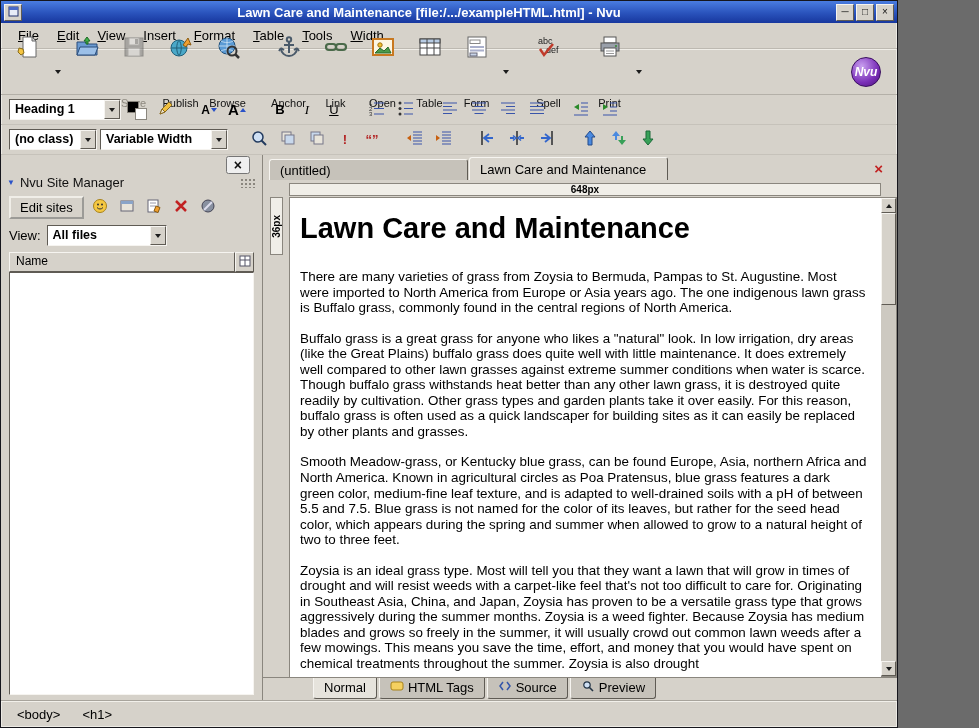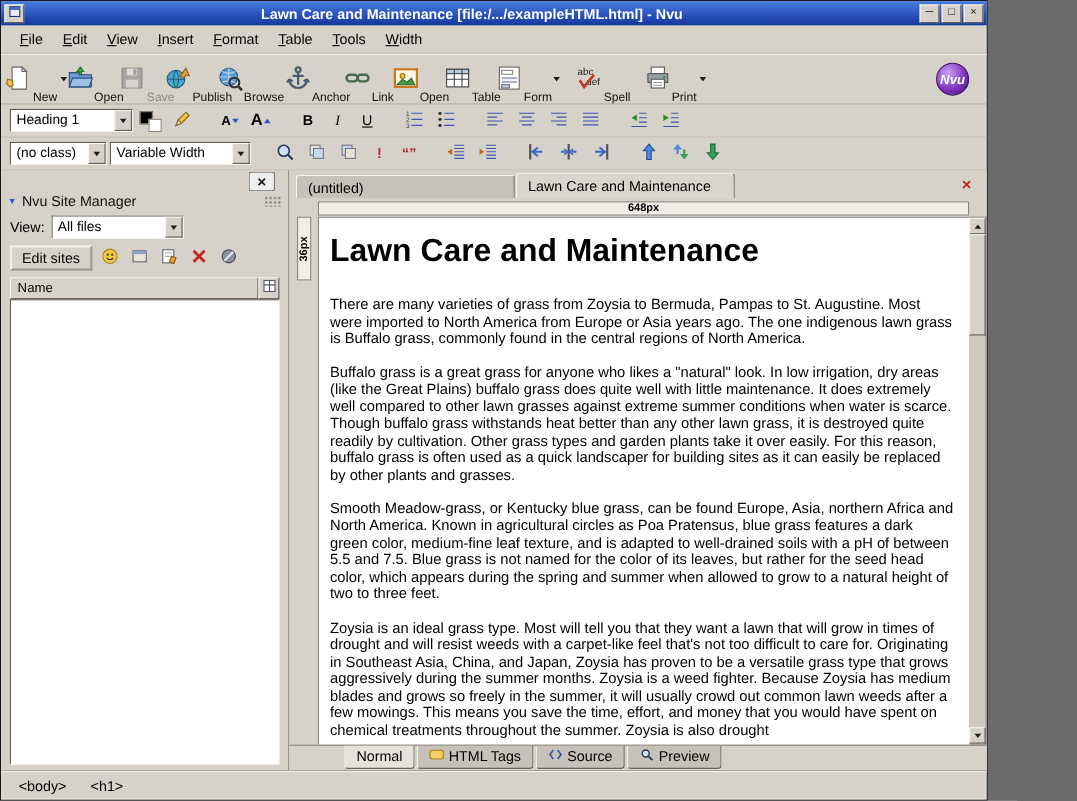--- a/index.html
+++ b/index.html
@@ -14,33 +14,33 @@
     display:flex;align-items:center;justify-content:center;font-size:10px;line-height:1;color:#111;}
   .tb-title{flex:1;text-align:center;color:#fff;font-weight:bold;font-size:13px;white-space:nowrap;overflow:hidden;}
 
   
   .menubar{height:26px;flex:none;display:flex;align-items:center;padding:0 8px;border-bottom:1px solid #bdb9b1;}
   .menu-item{display:inline-block;padding:4px 9px;font-size:13px;color:#000;}
   .menu-item::first-letter{text-decoration:underline;}
 
   
   .toolbar{height:46px;flex:none;display:flex;align-items:center;padding:0 4px;border-top:1px solid #f0eee8;border-bottom:1px solid #b4b0a8;}
-  .tool{width:47px;height:44px;display:flex;flex-direction:row;align-items:center;justify-content:center;gap:1px;flex:none;background:none;border:1px solid transparent;padding:0;font-family:inherit;}
+  .tool{width:47px;height:44px;display:flex;flex-direction:column;align-items:center;justify-content:center;gap:1px;flex:none;background:none;border:1px solid transparent;padding:0;font-family:inherit;}
   .tlabel{font-size:11px;color:#111;line-height:1;margin-top:35px;}
   .tool.disabled svg{filter:grayscale(1);opacity:.5;}
   .tool.disabled .tlabel{color:#8d897f;}
   .tdrop{width:11px;height:44px;display:flex;align-items:center;justify-content:center;flex:none;background:none;border:none;padding:0;}
   .tsep{width:14px;flex:none;}
   .nvu-logo{margin-left:auto;margin-right:12px;width:30px;height:30px;border-radius:50%;flex:none;
     background:radial-gradient(circle at 35% 30%,#c9a0f0,#7a2fb8 60%,#4a1278);border:1px solid #3a0e60;
     display:flex;align-items:center;justify-content:center;color:#fff;font-weight:bold;font-style:italic;font-size:12px;}
 
   
   .fmtbar{height:30px;flex:none;display:flex;align-items:center;padding:0 8px;gap:3px;border-bottom:1px solid #c6c2ba;}
-  .combo{display:inline-flex;align-items:stretch;height:21px;border:1px solid;border-color:#5f5b54 #f6f4f0 #f6f4f0 #5f5b54;background:#fff;flex:none;}
+  .combo{display:inline-flex;align-items:stretch;height:21px;border:1px solid;border-color:#5f5b54 #f6f4f0 #f6f4f0 #5f5b54;background:#fff;flex:none;font-weight:bold;}
   .cfield{flex:1;font-size:12.5px;padding:2px 5px;white-space:nowrap;overflow:hidden;background:#fff;color:#000;}
   .cbtn{width:16px;flex:none;background:#d6d2ca;border:1px solid;border-color:#f6f4f0 #5f5b54 #5f5b54 #f6f4f0;display:flex;align-items:center;justify-content:center;}
   .w112{width:112px}.w88{width:88px}.w128{width:128px}.w120{width:120px}
   .fbtn{min-width:24px;height:24px;padding:0 3px;background:none;border:1px solid transparent;display:flex;align-items:center;justify-content:center;gap:1px;font-family:inherit;font-size:13px;color:#000;}
   .bold{font-weight:bold}
   .italic{font-style:italic;font-family:"Liberation Serif",serif}
   .underline{text-decoration:underline}
   .fA{font-weight:bold;font-size:12px;line-height:1}
   .fA.big{font-size:15px}
   .colorwidget{width:26px;height:22px;position:relative;flex:none;}
@@ -493,63 +493,63 @@
     <div class="sidebar">
       <div class="sb-top">
         <button class="sb-close"><span>×</span></button>
       </div>
       <div class="sb-header">
         <span class="sb-tri">▼</span>
         <span class="sb-title">Nvu Site Manager</span>
         <span class="grip"></span>
       </div>
       <div class="sb-row">
+        <button class="btn">Edit sites</button>
+        <button class="mini">
+          <span><svg width="16" height="16" viewBox="0 0 16 16">
+                <circle cx="8" cy="8" r="6.5" fill="#f5c842" stroke="#a8821a"></circle>
+                <circle cx="6" cy="6.5" r="1" fill="#333"></circle>
+                <circle cx="10" cy="6.5" r="1" fill="#333"></circle>
+                <path d="M5 9.5c1.5 2 4.5 2 6 0" stroke="#333" fill="none"></path>
+              </svg></span>
+        </button>
+        <button class="mini">
+          <span><svg width="16" height="16" viewBox="0 0 16 16">
+                <rect x="2" y="3" width="12" height="10" fill="#e8e4da" stroke="#667"></rect>
+                <rect x="2" y="3" width="12" height="3" fill="#8aa4c8"></rect>
+              </svg></span>
+        </button>
+        <button class="mini">
+          <span><svg width="16" height="16" viewBox="0 0 16 16">
+                <rect x="2" y="2" width="10" height="12" fill="#fff" stroke="#667"></rect>
+                <line x1="4" y1="5" x2="10" y2="5" stroke="#99a"></line>
+                <line x1="4" y1="8" x2="10" y2="8" stroke="#99a"></line>
+                <path d="M8 13l2-5 4 1.5-2 5z" fill="#f0a030" stroke="#8a5a10"></path>
+              </svg></span>
+        </button>
+        <button class="mini">
+          <span><svg width="16" height="16" viewBox="0 0 16 16">
+                <path d="M3 3l10 10M13 3L3 13" stroke="#c22222" stroke-width="2.5"></path>
+              </svg></span>
+        </button>
+        <button class="mini">
+          <span><svg width="16" height="16" viewBox="0 0 16 16">
+                <circle cx="8" cy="8" r="6" fill="#8890a0" stroke="#445"></circle>
+                <line x1="4" y1="12" x2="12" y2="4" stroke="#dde" stroke-width="2"></line>
+              </svg></span>
+        </button>
+      </div>
+      <div class="sb-row">
         <span class="sb-label">View:</span>
         <div class="combo w120">
           <span class="cfield">All files</span>
           <span class="cbtn">
               <span class="tri-dn"></span>
             </span>
         </div>
-      </div>
-      <div class="sb-row">
-        <button class="btn">Edit sites</button>
-        <button class="mini">
-          <span><svg width="16" height="16" viewBox="0 0 16 16">
-                <circle cx="8" cy="8" r="6.5" fill="#f5c842" stroke="#a8821a"></circle>
-                <circle cx="6" cy="6.5" r="1" fill="#333"></circle>
-                <circle cx="10" cy="6.5" r="1" fill="#333"></circle>
-                <path d="M5 9.5c1.5 2 4.5 2 6 0" stroke="#333" fill="none"></path>
-              </svg></span>
-        </button>
-        <button class="mini">
-          <span><svg width="16" height="16" viewBox="0 0 16 16">
-                <rect x="2" y="3" width="12" height="10" fill="#e8e4da" stroke="#667"></rect>
-                <rect x="2" y="3" width="12" height="3" fill="#8aa4c8"></rect>
-              </svg></span>
-        </button>
-        <button class="mini">
-          <span><svg width="16" height="16" viewBox="0 0 16 16">
-                <rect x="2" y="2" width="10" height="12" fill="#fff" stroke="#667"></rect>
-                <line x1="4" y1="5" x2="10" y2="5" stroke="#99a"></line>
-                <line x1="4" y1="8" x2="10" y2="8" stroke="#99a"></line>
-                <path d="M8 13l2-5 4 1.5-2 5z" fill="#f0a030" stroke="#8a5a10"></path>
-              </svg></span>
-        </button>
-        <button class="mini">
-          <span><svg width="16" height="16" viewBox="0 0 16 16">
-                <path d="M3 3l10 10M13 3L3 13" stroke="#c22222" stroke-width="2.5"></path>
-              </svg></span>
-        </button>
-        <button class="mini">
-          <span><svg width="16" height="16" viewBox="0 0 16 16">
-                <circle cx="8" cy="8" r="6" fill="#8890a0" stroke="#445"></circle>
-                <line x1="4" y1="12" x2="12" y2="4" stroke="#dde" stroke-width="2"></line>
-              </svg></span>
-        </button>
       </div>
       <div class="sb-namebar">
         <span class="colhead">Name</span>
         <span class="colbtn">
           <span><svg width="12" height="12" viewBox="0 0 12 12">
                 <rect x="1" y="1" width="10" height="10" fill="#fff" stroke="#556"></rect>
                 <line x1="1" y1="5" x2="11" y2="5" stroke="#556"></line>
                 <line x1="6" y1="1" x2="6" y2="11" stroke="#556"></line>
               </svg></span>
         </span>

